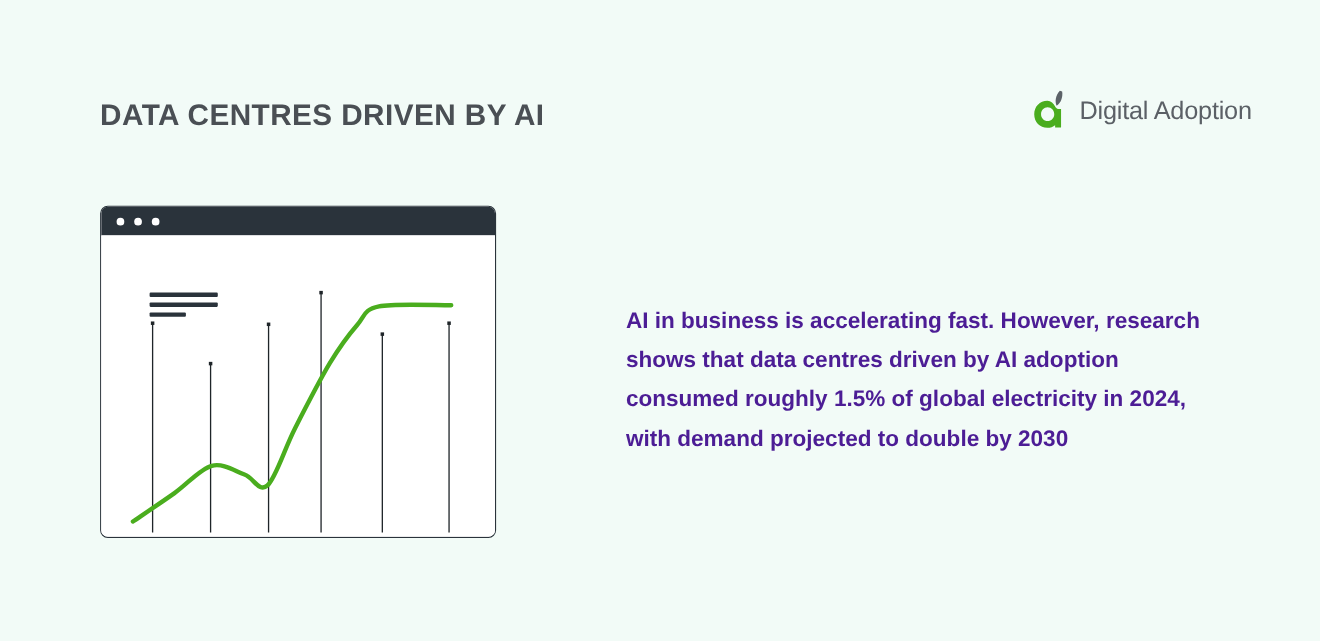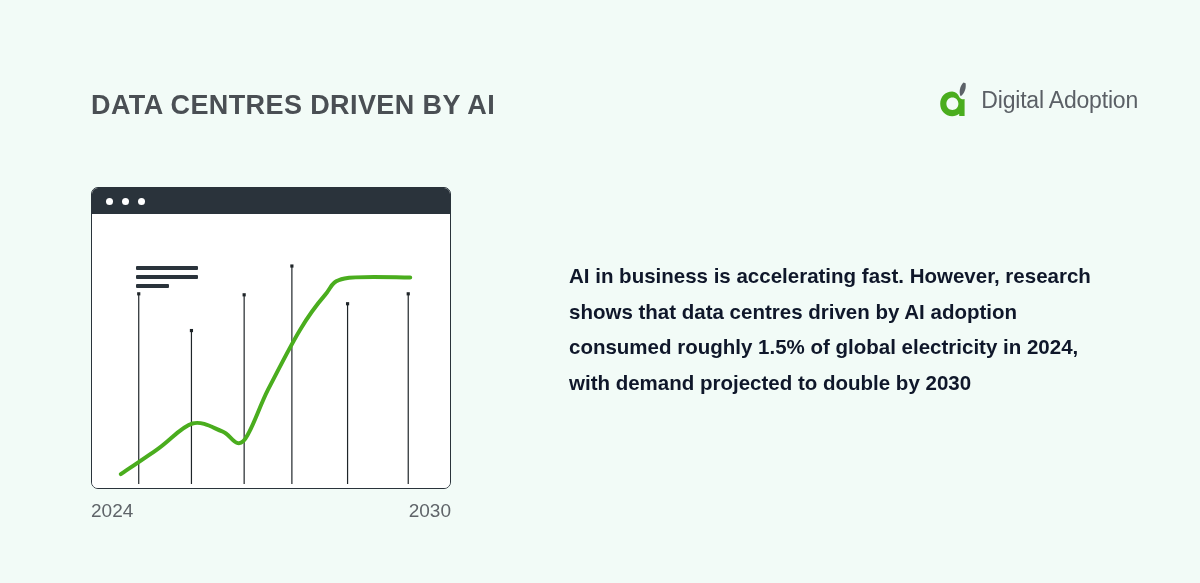--- a/index.html
+++ b/index.html
@@ -119,26 +119,26 @@
     display: flex;
     justify-content: space-between;
     font-size: 19px;
     color: #5f6469;
   }
 
   
   .body-copy {
     position: absolute;
     left: 569px;
-    top: 222px;
+    top: 238px;
     width: 530px;
     font-size: 20.5px;
     font-weight: bold;
     line-height: 35.5px;
-    color: #0f172a;
+    color: #4c1d95;
     margin-top: 36px;
   }
 </style>
 </head>
 <body>
 
 <div class="page">
 
   <div class="page-title">DATA CENTRES DRIVEN BY AI</div>
 
@@ -184,20 +184,16 @@
             <rect x="255.4" y="88.8" width="3.2" height="3.2" fill="#1f2529"></rect>
             <line x1="318" x2="318" y1="80" y2="272" stroke="#1f2529" stroke-width="1.2"></line>
             <rect x="316.4" y="78.8" width="3.2" height="3.2" fill="#1f2529"></rect>
           </g>
         <path id="trend-line" fill="none" stroke-width="4" stroke-linecap="round" stroke-linejoin="round" d="M 29 262 C 35.33 257.67, 55.00 244.50, 67.00 236.00 C 79.00 227.50, 90.33 213.83, 101.00 211.00 C 111.67 208.17, 122.50 216.00, 131.00 219.00 C 139.50 222.00, 144.33 236.00, 152.00 229.00 C 159.67 222.00, 167.50 195.67, 177.00 177.00 C 186.50 158.33, 199.50 132.83, 209.00 117.00 C 218.50 101.17, 226.50 90.67, 234.00 82.00 C 241.50 73.33, 239.67 68.00, 254.00 65.00 C 268.33 62.00, 309.00 64.17, 320.00 64.00" stroke="#4aad1e"></path>
       </svg>
 
     </div>
   </div>
 
-  <div class="axis-labels">
-    <span>2024</span>
-    <span>2030</span>
-  </div>
 
   <p class="body-copy">AI in business is accelerating fast. However, research shows that data centres driven by AI adoption consumed roughly 1.5% of global electricity in 2024, with demand projected to double by 2030</p>
 
 </div>
 
 </body></html>

